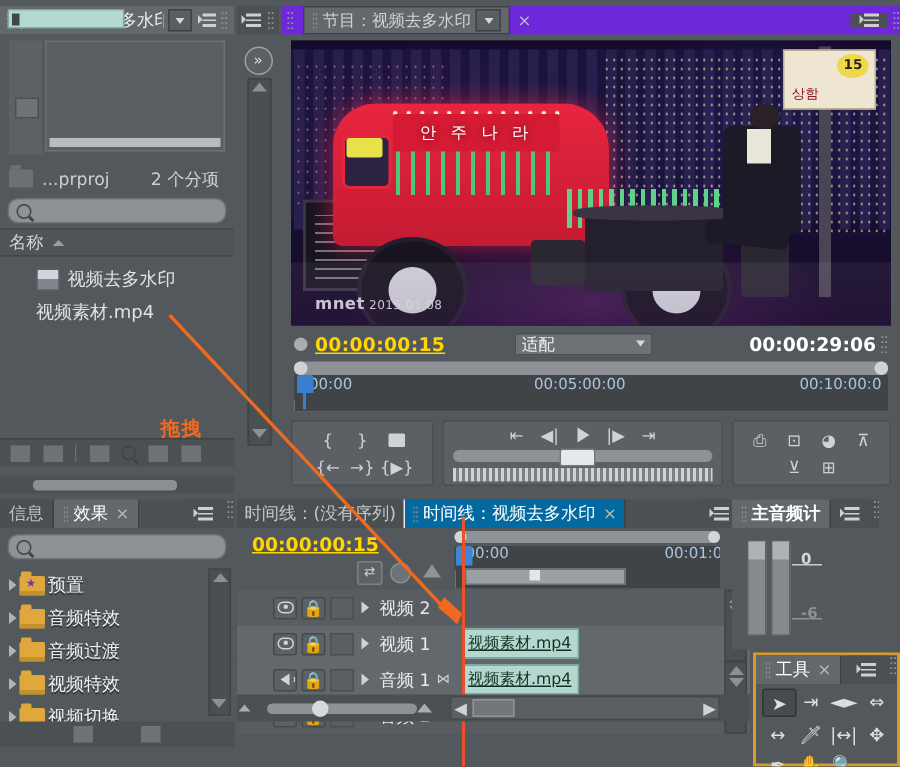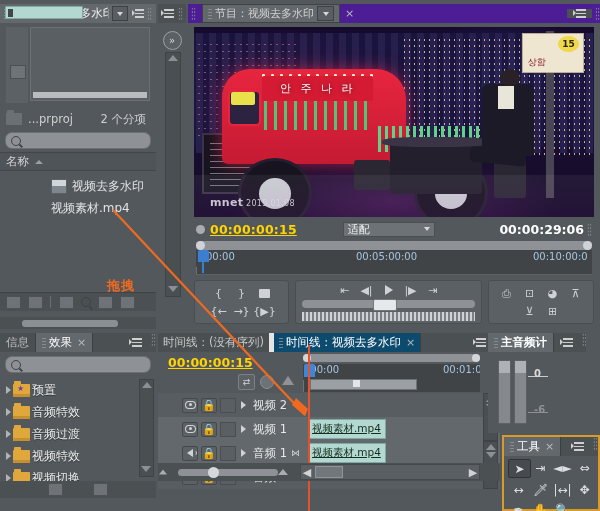--- a/index.html
+++ b/index.html
@@ -47,21 +47,21 @@
   .folder-ic::before{content:"";position:absolute;left:1px;top:-3px;width:7px;height:3px;background:#6b7074;border-radius:1px 1px 0 0;}
   .proj-name{font-size:11.5px;color:#cfcfcf;}
   .proj-count{margin-left:auto;font-size:11.5px;color:#cfcfcf;padding-right:4px;}
   .searchrow{padding:3px 5px;}
   .searchbox{height:15px;background:#8e9296;border:1px solid #6c7073;border-radius:7px;display:flex;align-items:center;padding:0 5px;}
   .mag{width:8px;height:8px;border:1.5px solid #3f4346;border-radius:50%;position:relative;}
   .mag::after{content:"";position:absolute;right:-3px;bottom:-2px;width:4px;height:1.5px;background:#3f4346;transform:rotate(45deg);}
   .collist-hd{display:flex;align-items:center;height:17px;background:#4f5458;border-top:1px solid #43474a;border-bottom:1px solid #43474a;padding:0 6px;}
   .collist-hd .h{font-size:11.5px;color:#d5d5d5;}
   .sortcaret{margin-left:6px;width:0;height:0;border-left:4px solid transparent;border-right:4px solid transparent;border-bottom:4px solid #9a9da0;}
-  .items{padding-top:4px;padding-left:27px;}
+  .items{padding-top:4px;}
   .item{display:flex;align-items:center;height:22px;padding-left:24px;gap:5px;}
   .it-ic{width:14px;height:13px;background:#9aa0a6;border:1px solid #5b6064;position:relative;border-radius:1px;}
   .it-ic.seq{background:linear-gradient(#cfd5da 45%,#7f868c 46%);}
   .it-ic.clip::after{content:"";position:absolute;left:2px;top:2px;width:5px;height:8px;background:#434749;}
   .it-label{font-size:12px;color:#e2e2e2;}
   .proj-tools{position:absolute;left:0;bottom:18px;width:156px;height:19px;background:#4b5053;display:flex;align-items:center;gap:7px;padding-left:6px;box-sizing:border-box;border-top:1px solid #3f4346;}
   .pt{width:13px;height:11px;background:#6e7377;border:1px solid #4d5154;border-radius:1px;}
   .pt.sep{background:none;border:none;border-left:1px solid #6a6f72;width:1px;height:12px;}
   .proj-scroll{position:absolute;left:0;bottom:0;width:156px;height:12px;background:#4b5053;}
   .proj-scroll .th{position:absolute;left:22px;top:3px;width:96px;height:7px;background:#8a8f93;border-radius:3px;}
@@ -70,21 +70,21 @@
   #srcstrip{left:158px;top:4px;width:28px;height:325px;background:#53585c;}
   .ss-head{height:19px;background:#4b5053;display:flex;align-items:center;justify-content:space-between;padding:0 3px;box-sizing:border-box;}
   .ss-expand{margin:8px auto 0;width:17px;height:17px;border-radius:50%;border:1px solid #9da1a4;background:#5b6064;color:#d9d9d9;font-size:10px;display:flex;align-items:center;justify-content:center;}
   .ss-track{position:absolute;left:7px;top:48px;width:14px;bottom:32px;background:#4a4f52;border:1px solid #3f4346;}
   .arrow-up,.arrow-dn{width:0;height:0;border-left:5px solid transparent;border-right:5px solid transparent;margin:2px auto;}
   .arrow-up{border-bottom:6px solid #8b9094;}
   .arrow-dn{border-top:6px solid #8b9094;}
 
   
   #program{left:188px;top:4px;width:412px;height:325px;background:#53585c;}
-  .pm-tabbar{height:19px;background:#4c1d95;display:flex;align-items:center;justify-content:flex-end;}
+  .pm-tabbar{height:19px;background:#6d28d9;display:flex;align-items:center;justify-content:flex-end;}
   .pm-tab{display:flex;align-items:center;height:17px;padding:0 5px;background:#63686c;margin-left:6px;border:1px solid #3e4246;}
   .video{margin:4px 6px 0 6px;height:190px;position:relative;overflow:hidden;background:#0a0618;}
   .vid-bg{position:absolute;inset:0;
     background:
       radial-gradient(ellipse 45% 55% at 22% 35%, rgba(225,30,70,.55), transparent 62%),
       radial-gradient(ellipse 40% 48% at 78% 28%, rgba(60,70,190,.5), transparent 66%),
       radial-gradient(ellipse 60% 40% at 50% 92%, rgba(110,40,120,.45), transparent 70%),
       linear-gradient(#150a2c 0%, #1d1038 45%, #120a22 100%);}
   .city{position:absolute;left:0;right:0;top:6px;height:120px;opacity:.85;
     background-image:
@@ -178,21 +178,21 @@
   .fldr.star::after{content:"\2605";position:absolute;left:4px;top:0px;font-size:8px;color:#6a3fa0;}
   .fx-label{font-size:12px;color:#efefef;text-shadow:0 1px 0 #2e3234;}
   .fx-bottom{position:absolute;left:0;bottom:13px;width:156px;height:17px;background:#4b5053;display:flex;align-items:center;justify-content:center;gap:30px;}
   .fx-scroll{position:absolute;right:2px;top:46px;width:13px;bottom:34px;background:#4a4f52;border:1px solid #3f4346;}
 
   
   #timeline{left:158px;top:333px;width:342px;height:148px;background:#53585c;}
   .tl-tabs{height:19px;display:flex;align-items:stretch;background:#4b5053;}
   .tl-tab{display:flex;align-items:center;padding:0 5px;font-size:11.5px;white-space:nowrap;}
   .tl-tab.inact{background:#4a4f52;color:#c6c6c6;}
-  .tl-tab.act{background:#0c4a6e;color:#ffffff;border-left:5px solid #e5e5e5;border-right:1px solid #3c4043;}
+  .tl-tab.act{background:#0369a1;color:#ffffff;border-left:1px solid #e5e5e5;border-right:1px solid #3c4043;}
   .tl-head{height:41px;position:relative;background:#53585c;}
   .tl-tc{position:absolute;left:10px;top:3px;color:#ffd400;font-size:12.5px;font-weight:bold;text-decoration:underline;}
   .tl-snap{position:absolute;left:80px;top:22px;width:15px;height:14px;background:#5c6165;border:1px solid #7d8185;border-radius:2px;color:#cfd3d6;font-size:9px;display:flex;align-items:center;justify-content:center;}
   .tl-bulb{position:absolute;left:102px;top:23px;width:12px;height:12px;border-radius:50%;background:#6d7276;border:1px solid #8a8e92;}
   .tl-marker{position:absolute;left:124px;top:24px;width:0;height:0;border-left:6px solid transparent;border-right:6px solid transparent;border-bottom:9px solid #8f9396;}
   .tl-zoom{position:absolute;left:145px;top:2px;right:20px;height:8px;background:#8e9296;border-radius:4px;}
   .tl-zoom .k{position:absolute;top:0;width:8px;height:8px;border-radius:50%;background:#d2d6d9;}
   .tl-ruler{position:absolute;left:145px;right:20px;top:12px;height:28px;background:#404447;overflow:hidden;}
   .tl-ruler .lbl{position:absolute;top:0px;font-size:10px;color:#a8c4e0;}
   .tl-rticks{position:absolute;left:0;right:0;bottom:0;height:12px;

